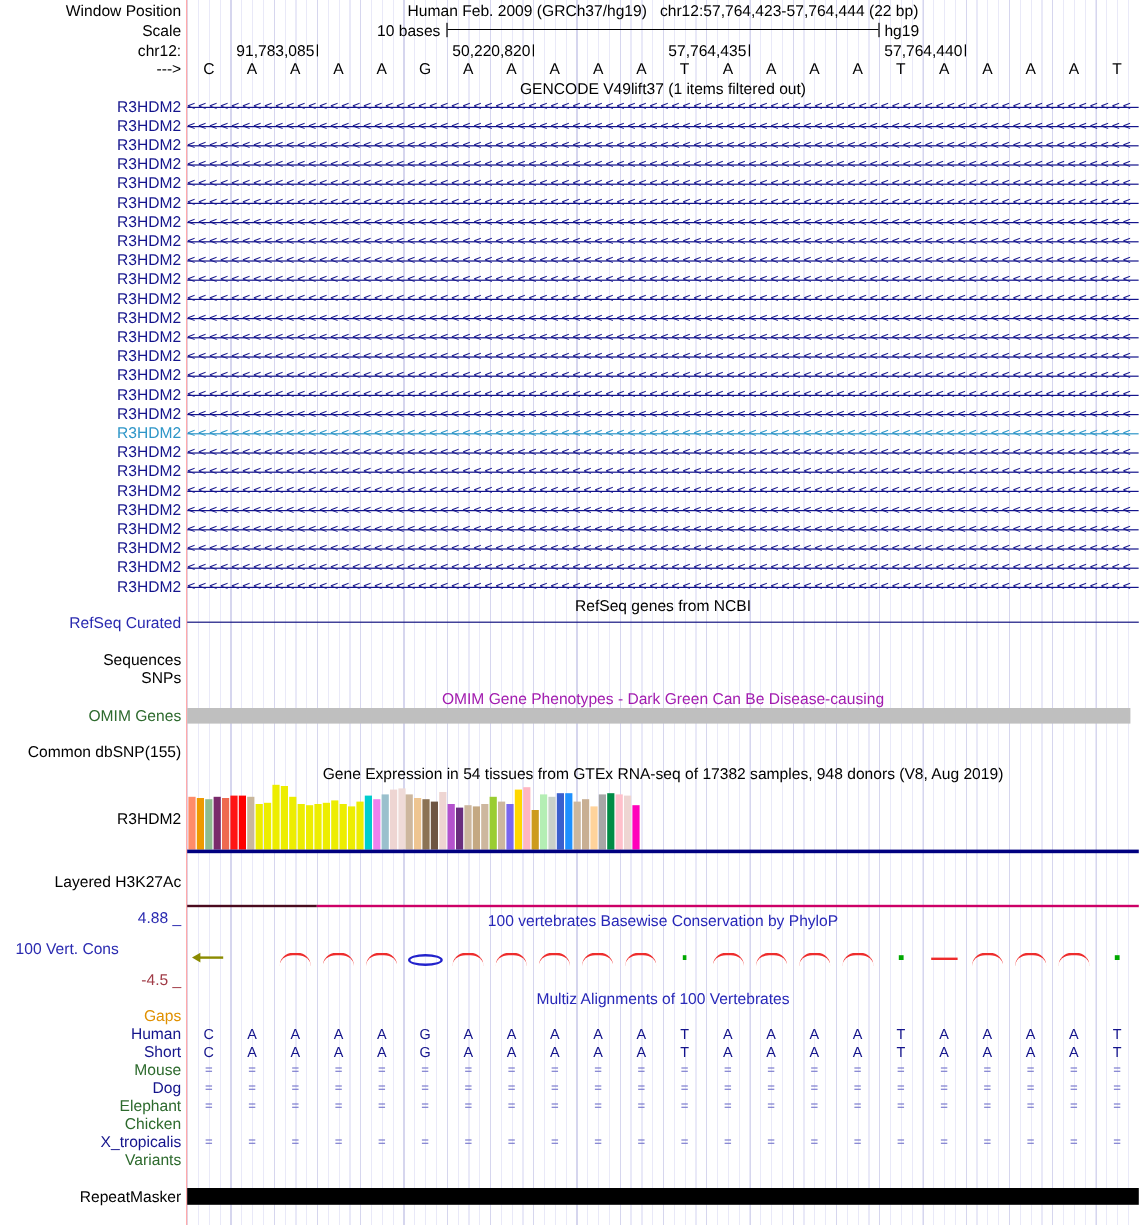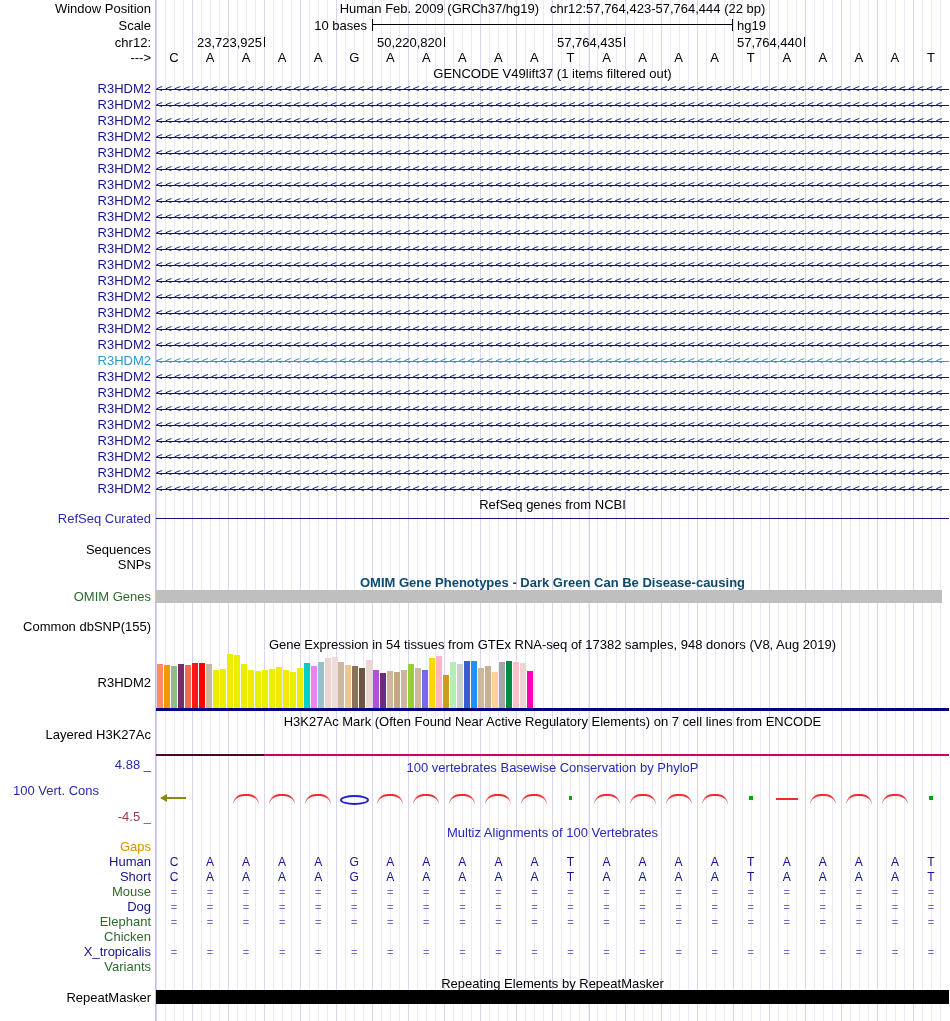--- a/index.html
+++ b/index.html
@@ -37,21 +37,21 @@
   <div class="ctitle" style="top:2px">Human Feb. 2009 (GRCh37/hg19)   chr12:57,764,423-57,764,444 (22 bp)</div>
 
   <div class="lbl" style="top:19px">Scale</div>
   <div class="ticknum" style="left:277px;top:19px">10 bases</div>
   <div class="scalebar"></div>
   <div class="abs" style="left:737px;top:19px;height:14px;line-height:14px">hg19</div>
 
   <div class="lbl" style="top:36px">chr12:</div>
   <div id="coord-ticks">
       <div class="tickline" style="left: 264px; top: 37px;"></div>
-      <div class="ticknum" style="left: 172px; top: 36px;">23,723,925</div>
+      <div class="ticknum" style="left: 172px; top: 36px;">91,783,085</div>
       <div class="tickline" style="left: 444px; top: 37px;"></div>
       <div class="ticknum" style="left: 352px; top: 36px;">50,220,820</div>
       <div class="tickline" style="left: 624px; top: 37px;"></div>
       <div class="ticknum" style="left: 532px; top: 36px;">57,764,435</div>
       <div class="tickline" style="left: 804px; top: 37px;"></div>
       <div class="ticknum" style="left: 712px; top: 36px;">57,764,440</div>
     </div>
 
   <div class="lbl" style="top:51px">---&gt;</div>
   <div id="seq-row">
@@ -213,21 +213,21 @@
       </div>
     </div>
 
   <div class="ctitle" style="top:498px">RefSeq genes from NCBI</div>
   <div class="lbl" style="top: 512px; color: rgb(42, 42, 176);">RefSeq Curated</div>
   <div class="abs" style="left: 156px; top: 518px; width: 793px; height: 1px; background: rgb(21, 21, 128);" id="refseq-line"></div>
 
   <div class="lbl" style="top:543px">Sequences</div>
   <div class="lbl" style="top:558px">SNPs</div>
 
-  <div class="ctitle" style="top: 576px; color: #0c4a6e; font-weight: bold;" id="omim-title">OMIM Gene Phenotypes - Dark Green Can Be Disease-causing</div>
+  <div class="ctitle" style="top: 576px; color: #a21caf;" id="omim-title">OMIM Gene Phenotypes - Dark Green Can Be Disease-causing</div>
   <div class="lbl" style="top: 590px; color: rgb(45, 106, 45);" id="omim-label">OMIM Genes</div>
   <div class="abs" style="left: 156px; top: 590px; width: 786px; height: 13px; background: rgb(191, 191, 191);" id="omim-bar"></div>
 
   <div class="lbl" style="top:620px">Common dbSNP(155)</div>
 
   <div class="ctitle" style="top:638px">Gene Expression in 54 tissues from GTEx RNA-seq of 17382 samples, 948 donors (V8, Aug 2019)</div>
   <div class="lbl" style="top:676px">R3HDM2</div>
   <div id="gtex-bars">
       <div class="bar" style="left: 157px; top: 664px; height: 44px; background: rgb(255, 140, 105);"></div>
       <div class="bar" style="left: 164px; top: 665px; height: 43px; background: rgb(238, 154, 0);"></div>
@@ -279,21 +279,20 @@
       <div class="bar" style="left: 485px; top: 666px; height: 42px; background: rgb(200, 175, 147);"></div>
       <div class="bar" style="left: 492px; top: 672px; height: 36px; background: rgb(255, 211, 155);"></div>
       <div class="bar" style="left: 499px; top: 662px; height: 46px; background: rgb(166, 166, 166);"></div>
       <div class="bar" style="left: 506px; top: 661px; height: 47px; background: rgb(0, 139, 69);"></div>
       <div class="bar" style="left: 513px; top: 662px; height: 46px; background: rgb(255, 192, 203);"></div>
       <div class="bar" style="left: 520px; top: 663px; height: 45px; background: rgb(238, 213, 210);"></div>
       <div class="bar" style="left: 527px; top: 671px; height: 37px; background: rgb(255, 0, 187);"></div>
     </div>
   <div class="abs" style="left: 156px; top: 708px; width: 793px; height: 3px; background: rgb(0, 0, 128);" id="gtex-baseline"></div>
 
-  <div class="ctitle" style="top:715px">H3K27Ac Mark (Often Found Near Active Regulatory Elements) on 7 cell lines from ENCODE</div>
   <div class="lbl" style="top:728px">Layered H3K27Ac</div>
   <div class="abs" style="left: 156px; top: 754px; width: 108px; height: 2px; background: rgb(74, 10, 30);" id="h3k-seg1"></div>
   <div class="abs" style="left: 264px; top: 754px; width: 685px; height: 2px; background: rgb(204, 0, 102);" id="h3k-seg2"></div>
 
   <div class="lbl" style="top: 758px; color: rgb(42, 42, 176);" id="cons-max">4.88 _</div>
   <div class="ctitle" style="top: 761px; color: rgb(40, 40, 184);" id="cons-title">100 vertebrates Basewise Conservation by PhyloP</div>
   <div class="abs" style="left: 13px; top: 784px; height: 14px; line-height: 14px; color: rgb(42, 42, 176);" id="cons-label">100 Vert. Cons</div>
   <div id="cons-marks">
       <div class="consmark" style="left: 160.023px; top: 794px; width: 26px; height: 8px;">
         <div style="position: absolute; left: 5px; top: 3px; width: 21px; height: 2px; background: rgb(139, 139, 0);"></div>
@@ -460,16 +459,15 @@
       <div class="seqcell" style="left: 696.682px; top: 945px; color: rgb(106, 106, 200); font-size: 11px;">=</div>
       <div class="seqcell" style="left: 732.727px; top: 945px; color: rgb(106, 106, 200); font-size: 11px;">=</div>
       <div class="seqcell" style="left: 768.773px; top: 945px; color: rgb(106, 106, 200); font-size: 11px;">=</div>
       <div class="seqcell" style="left: 804.818px; top: 945px; color: rgb(106, 106, 200); font-size: 11px;">=</div>
       <div class="seqcell" style="left: 840.864px; top: 945px; color: rgb(106, 106, 200); font-size: 11px;">=</div>
       <div class="seqcell" style="left: 876.909px; top: 945px; color: rgb(106, 106, 200); font-size: 11px;">=</div>
       <div class="seqcell" style="left: 912.955px; top: 945px; color: rgb(106, 106, 200); font-size: 11px;">=</div>
       <div class="lbl" style="top: 960px; color: rgb(45, 106, 45);">Variants</div>
     </div>
 
-  <div class="ctitle" style="top:977px">Repeating Elements by RepeatMasker</div>
   <div class="lbl" style="top:991px">RepeatMasker</div>
   <div class="abs" style="left: 156px; top: 990px; width: 793px; height: 14px; background: rgb(0, 0, 0);" id="repeat-bar"></div>
 </div>
 
 </body></html>

